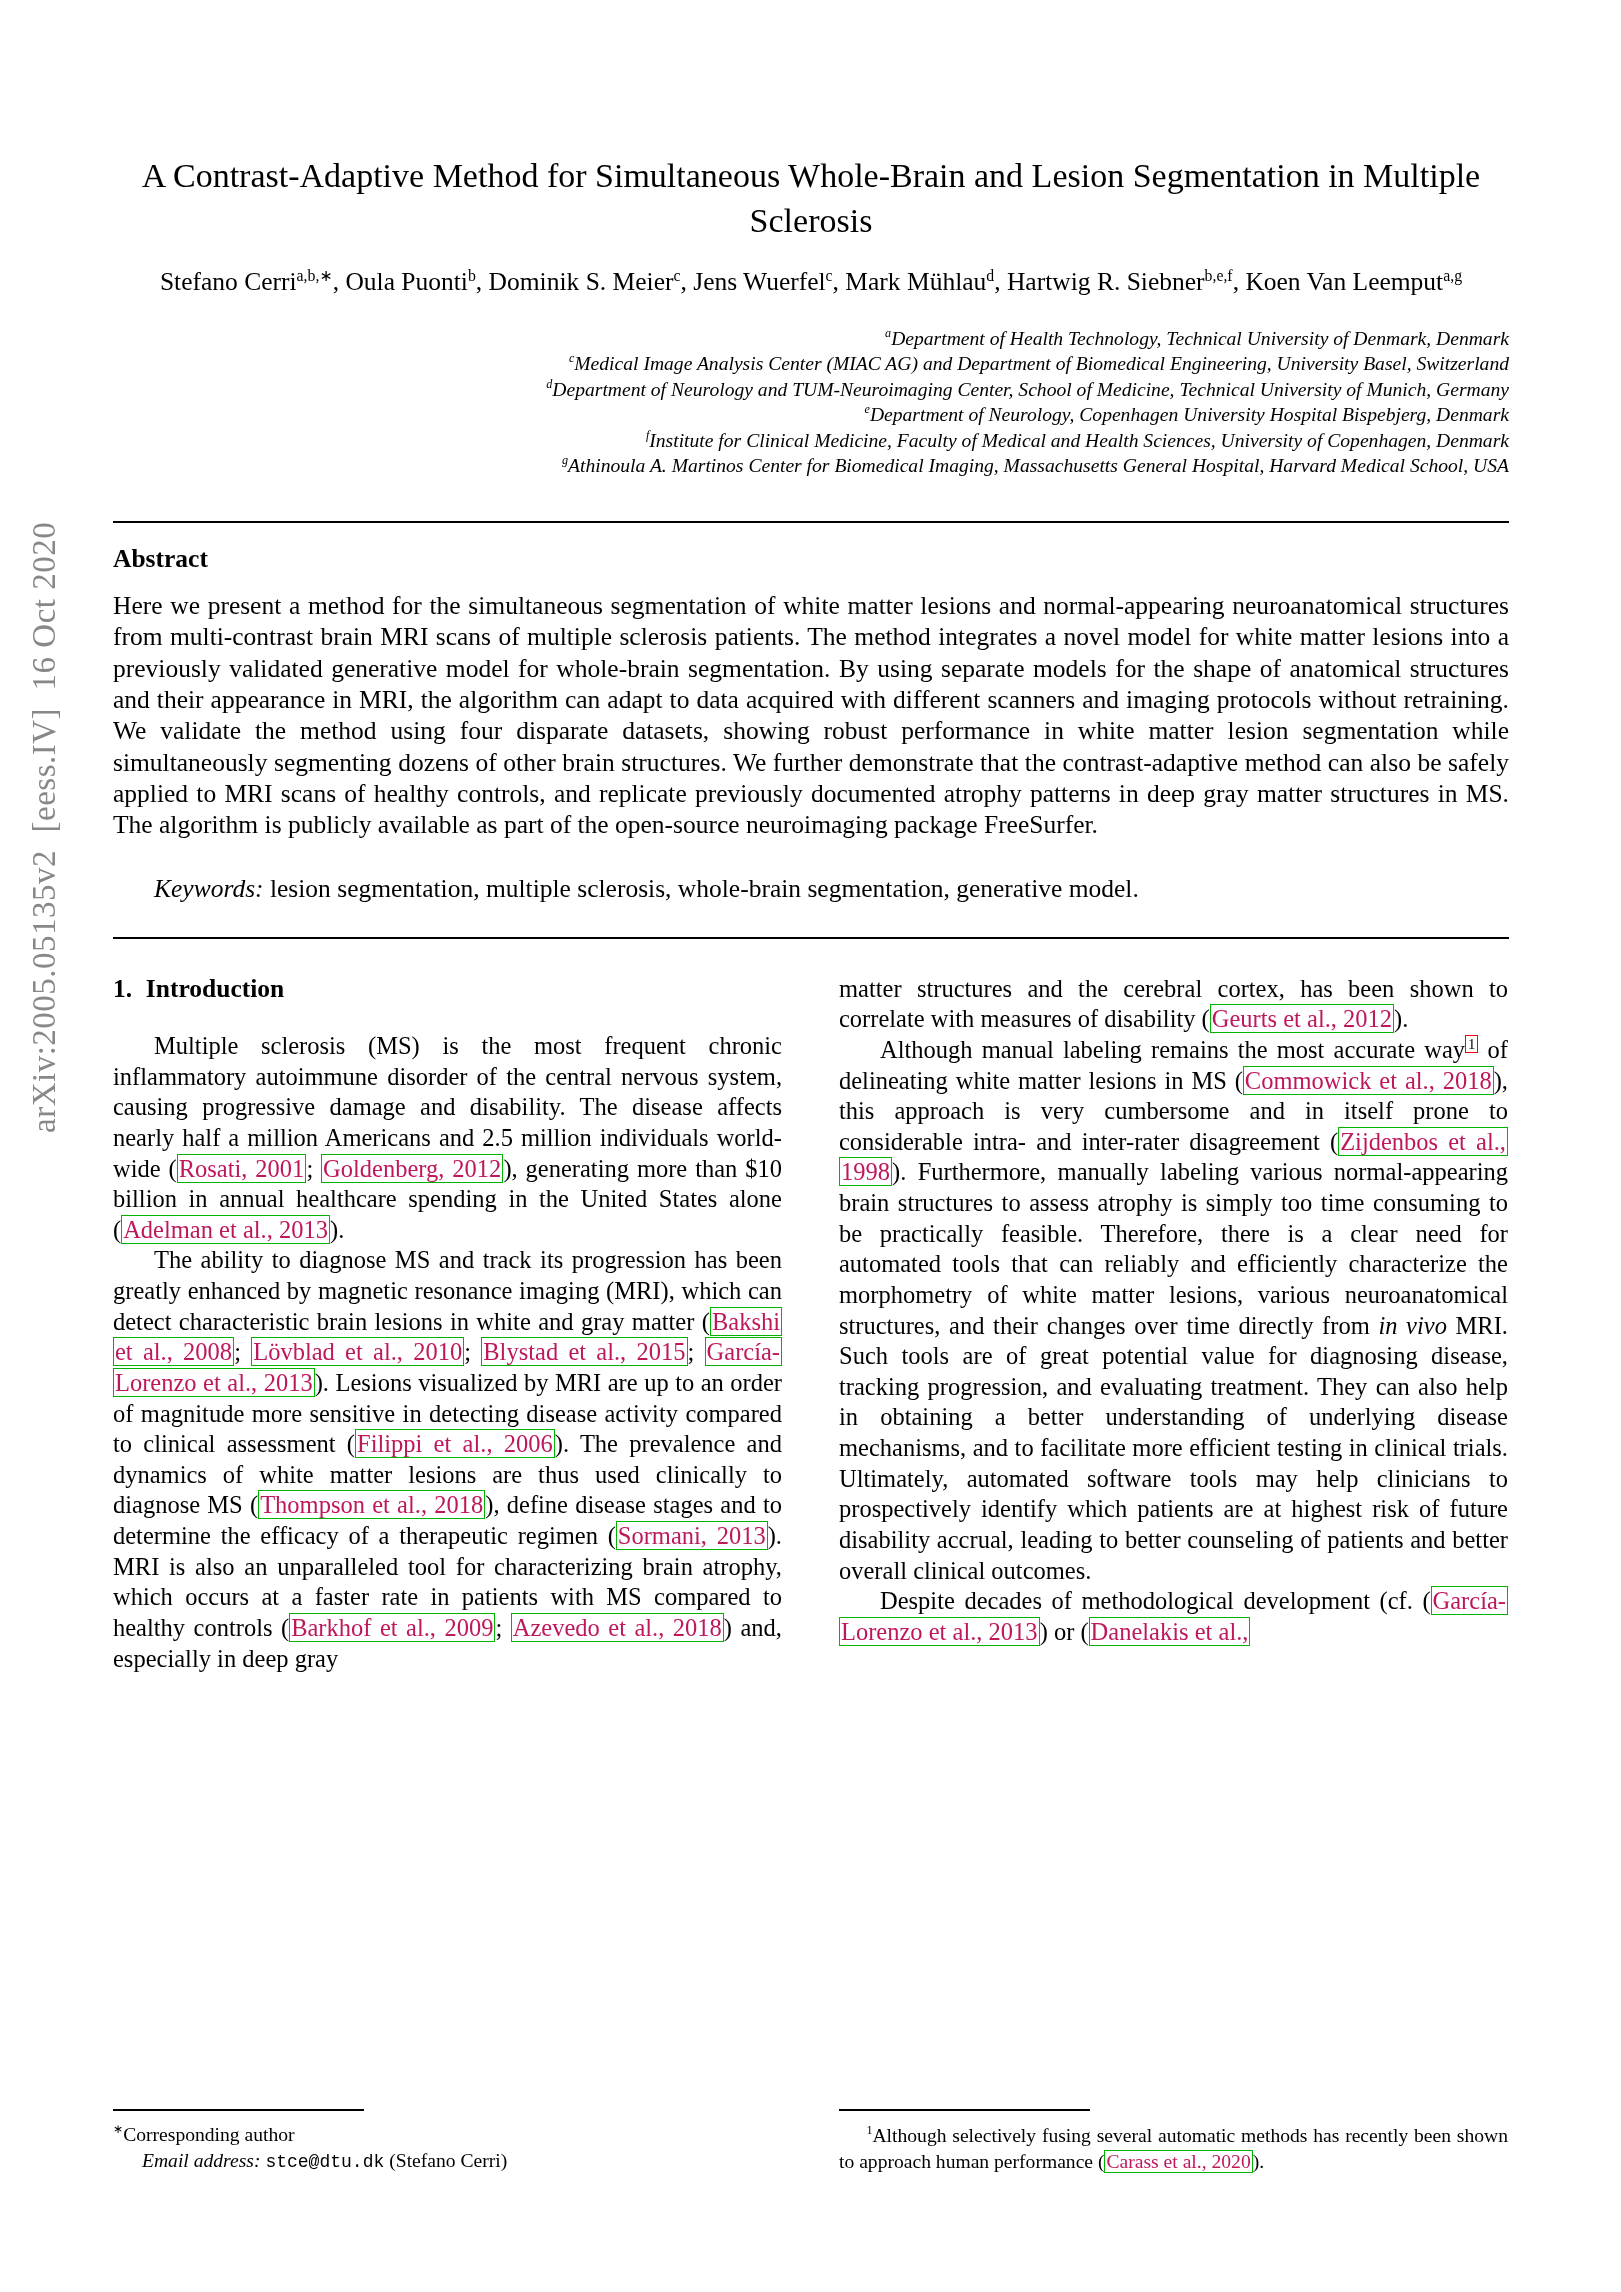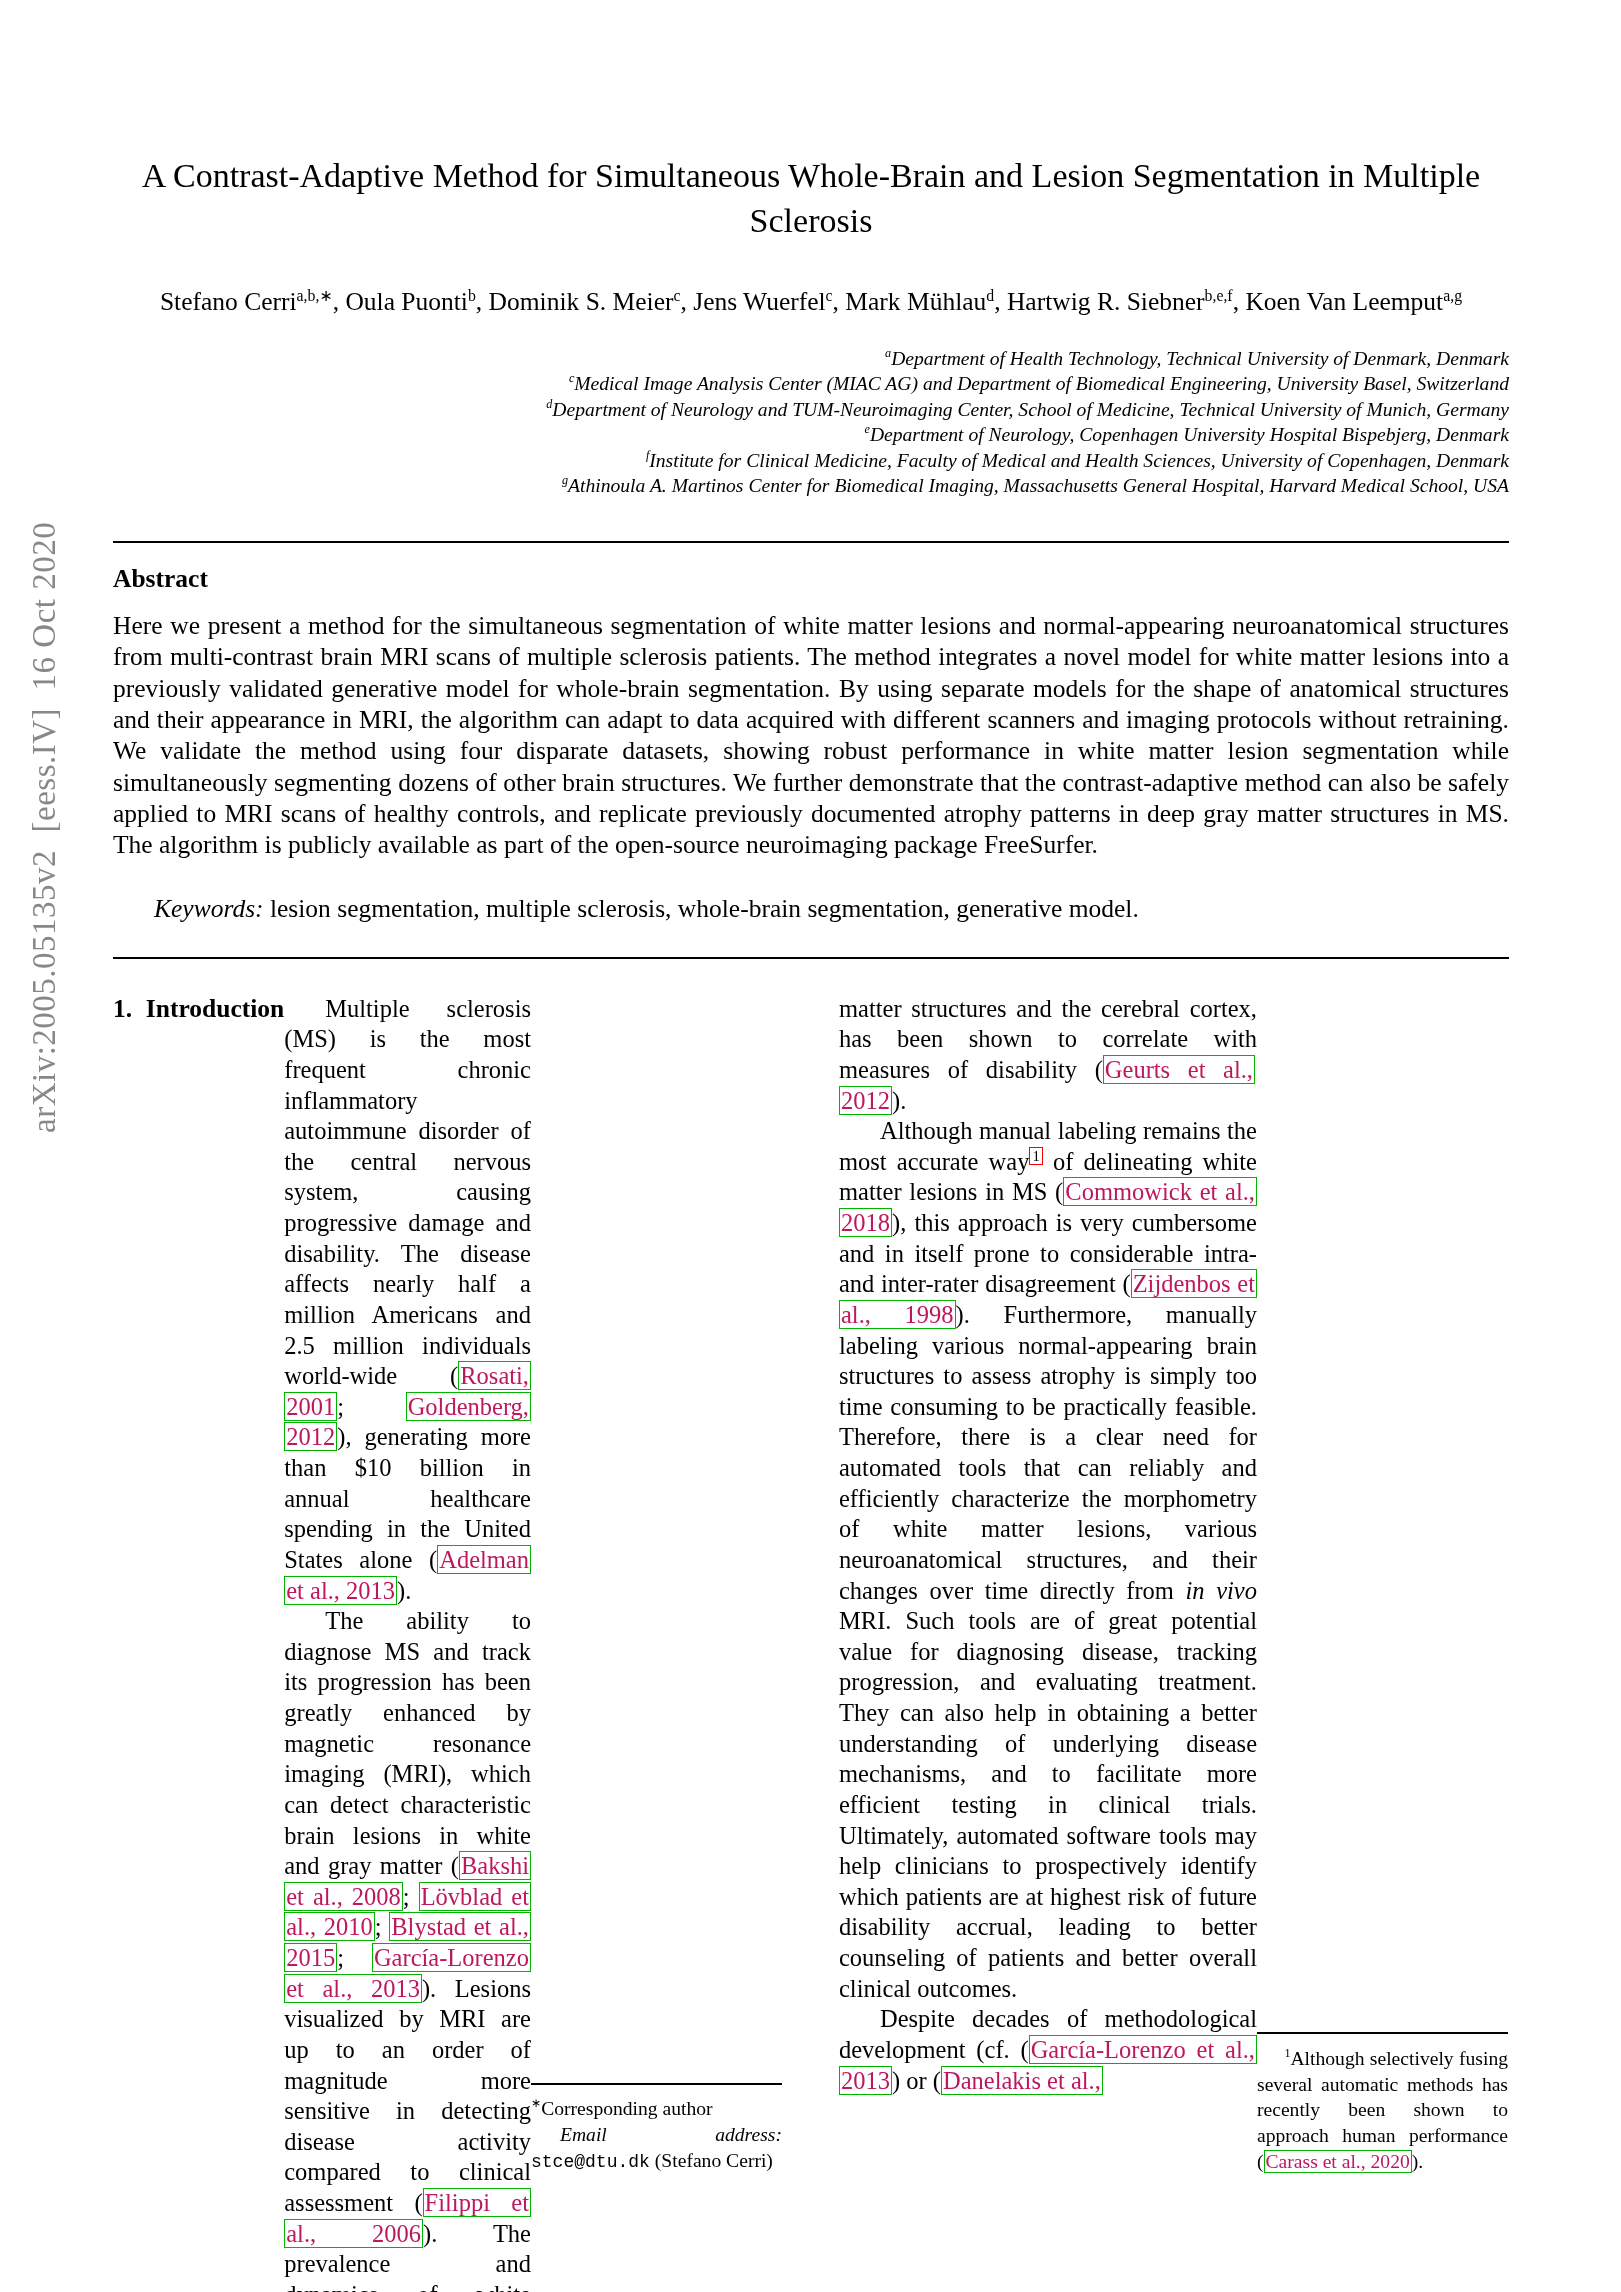--- a/index.html
+++ b/index.html
@@ -33,21 +33,21 @@
     display: flex;
     flex-direction: column;
   }
   .title {
     text-align: center;
     font-size: 34px;
     line-height: 1.32;
     font-weight: normal;
   }
   .authors {
-    margin-top: 43px;
+    margin-top: 23px;
     text-align: center;
     font-size: 25.5px;
   }
   sup { font-size: 0.62em; vertical-align: super; line-height: 0; }
   .affils {
     margin-top: 29px;
     text-align: right;
     font-style: italic;
     font-size: 19.6px;
     line-height: 1.3;
@@ -68,21 +68,21 @@
   }
   .keywords { margin-top: 33px; font-size: 25.5px; text-indent: 41px; }
   .keywords em { font-style: italic; }
   .columns {
     margin-top: 35px;
     display: flex;
     gap: 57px;
     flex: 1 1 auto;
     min-height: 0;
   }
-  .col { width: 669px; display: flex; flex-direction: row; }
+  .col { width: 669px; display: flex; flex-direction: column; }
   .section-heading { font-size: 25.5px; font-weight: bold; margin-bottom: 27.4px; }
   .section-heading .sec-title { margin-left: 13.7px; }
   .para {
     font-size: 24.5px;
     line-height: 1.25;
     text-align: justify;
     hyphens: auto;
   }
   .para.indent { text-indent: 41px; }
   a.cite {

